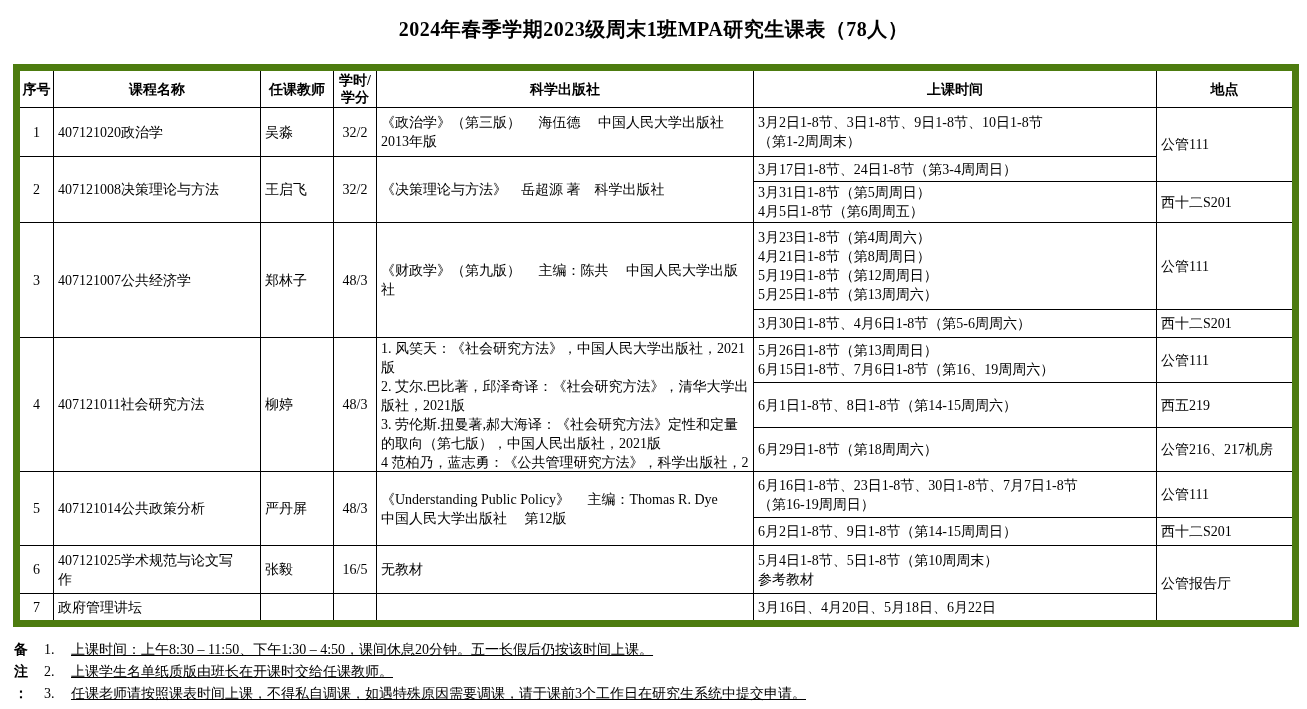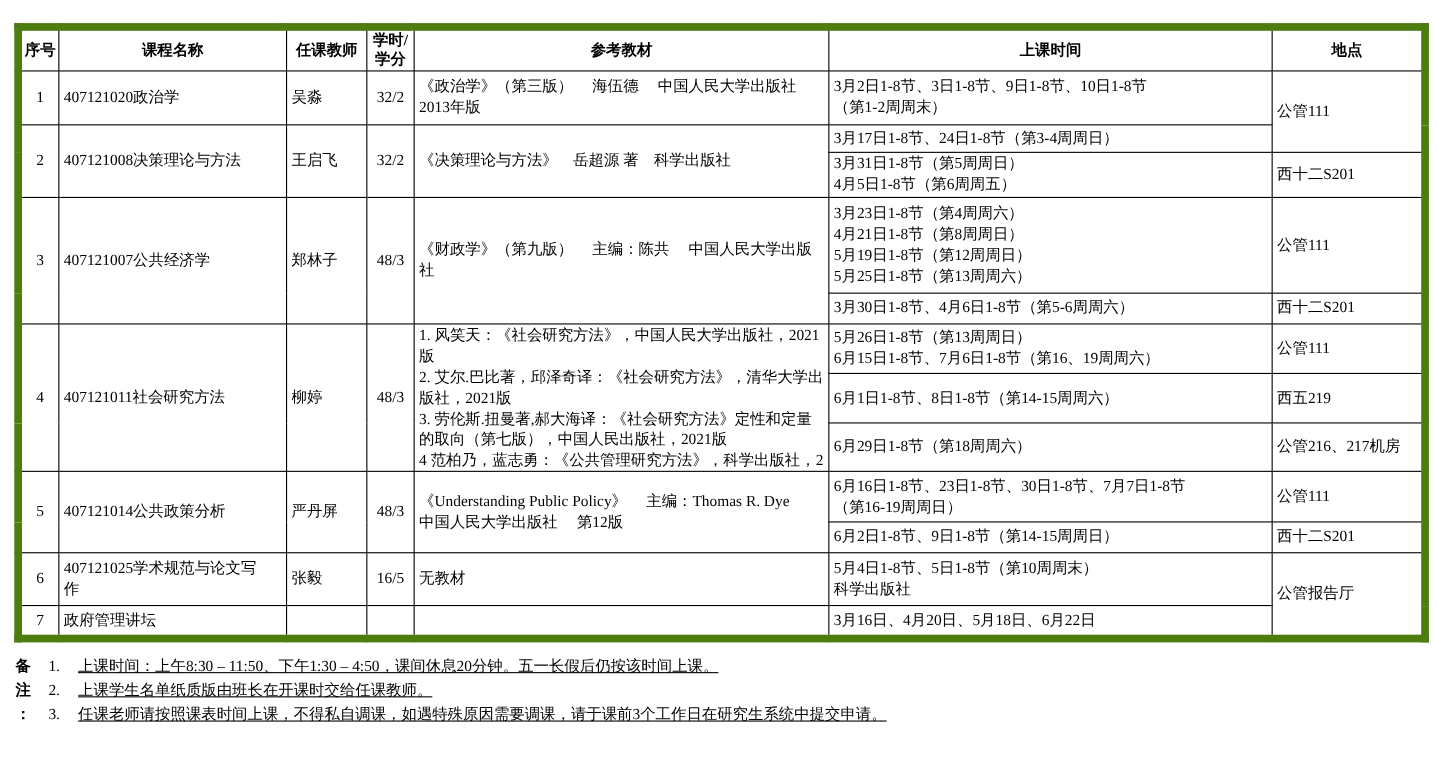--- a/index.html
+++ b/index.html
@@ -73,39 +73,40 @@
   .notes-body{flex:1;}
   .note-line{display:flex;}
   .note-num{width:27px;flex:none;}
   .note-text{flex:1;white-space:pre-wrap;text-decoration:underline;}
 </style>
 </head>
 <body>
 
 <div class="page">
 
+  <h1 class="title">2024年春季学期2023级周末1班MPA研究生课表（78人）</h1>
 
   <table class="schedule">
     <colgroup>
       <col style="width:37px">
         <col style="width:207px">
         <col style="width:73px">
       <col style="width:43px">
         <col style="width:377px">
         <col style="width:403px">
       <col style="width:139px">
     </colgroup>
     <thead>
       <tr class="h37">
         <th>序号</th>
         <th>课程名称</th>
         <th>任课教师</th>
         <th>学时/
 学分</th>
-        <th>参考教材</th>
+        <th>科学出版社</th>
         <th>上课时间</th>
         <th>地点</th>
       </tr>
     </thead>
     <tbody>
 
       <tr class="h49">
         <td class="c-no">1</td>
         <td class="c-name">407121020政治学</td>
         <td class="c-teacher">吴淼</td>
@@ -188,21 +189,21 @@
       </tr>
 
       <tr class="h48">
         <td class="c-no">6</td>
         <td class="c-name">407121025学术规范与论文写
 作</td>
         <td class="c-teacher">张毅</td>
         <td class="c-hours">16/5</td>
         <td class="c-book">无教材</td>
         <td class="c-time">5月4日1-8节、5日1-8节（第10周周末）
-科学出版社</td>
+参考教材</td>
         <td class="c-loc" rowspan="2">公管报告厅</td>
       </tr>
 
       <tr class="h27">
         <td class="c-no">7</td>
         <td class="c-name">政府管理讲坛</td>
         <td class="c-teacher"></td>
         <td class="c-hours"></td>
         <td class="c-book"></td>
         <td class="c-time">3月16日、4月20日、5月18日、6月22日</td>

